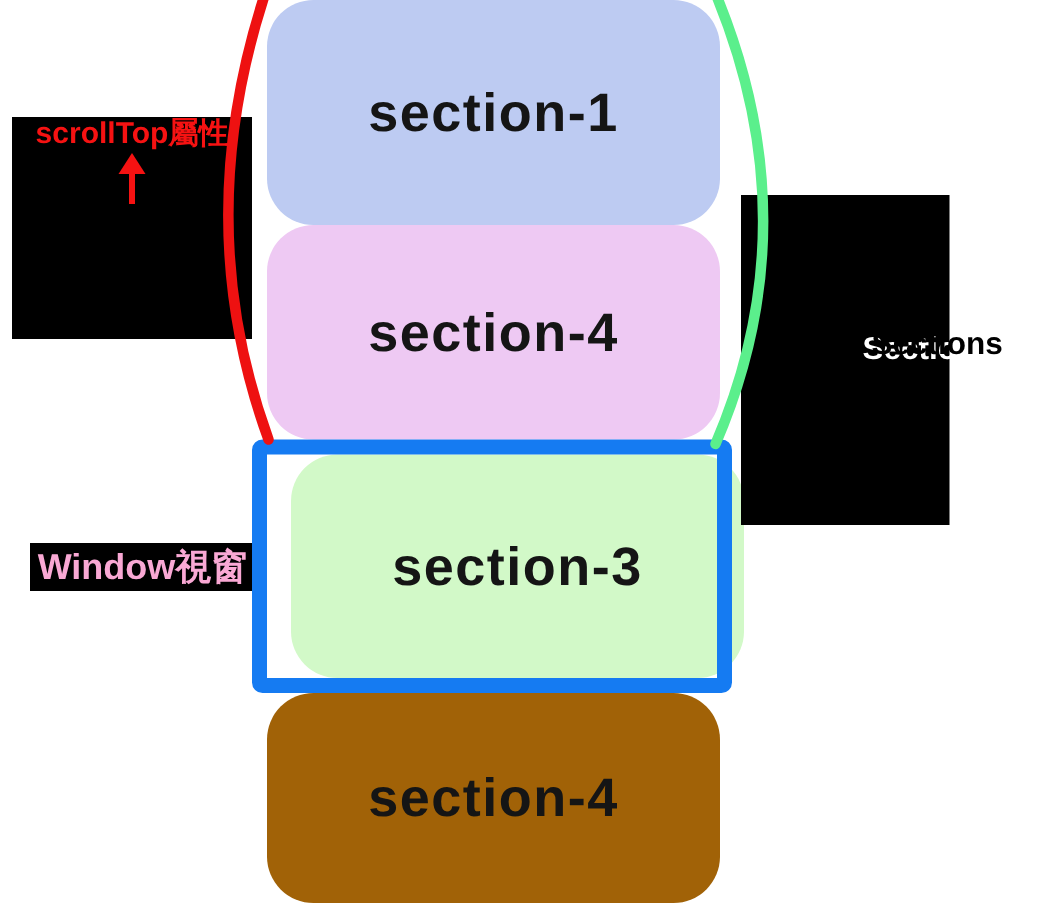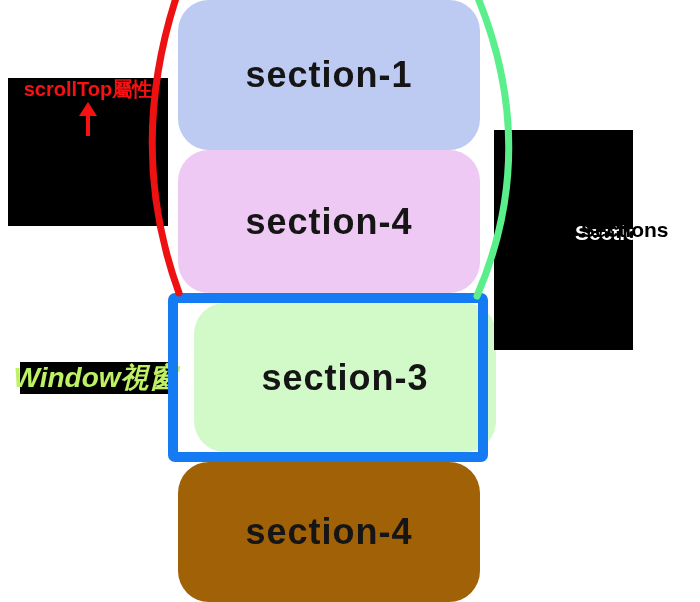--- a/index.html
+++ b/index.html
@@ -39,21 +39,21 @@
   .scrolltop-box .red-line{
     color:#f61212;font-weight:bold;font-size:20px;line-height:23px;white-space:nowrap;
   }
   .arrow-wrap{height:38px;display:flex;align-items:center;justify-content:center;}
 
   .window-box{
     left:20px;top:362px;width:150px;height:32px;
     display:flex;align-items:center;justify-content:center;
   }
   .window-box .blue-line{
-    color:#bef264;font-weight:bold;font-size:28px;white-space:nowrap;font-style:italic;
+    color:#f9a8d4;font-weight:bold;font-size:24px;white-space:nowrap;
   }
 
   .right-box{
     left:494px;top:130px;width:139px;height:220px;
     overflow:visible;
   }
   .right-label-white{
     position:absolute;left:81px;top:91px;
     color:#ffffff;font-weight:bold;font-size:21px;white-space:nowrap;z-index:1;
   }

